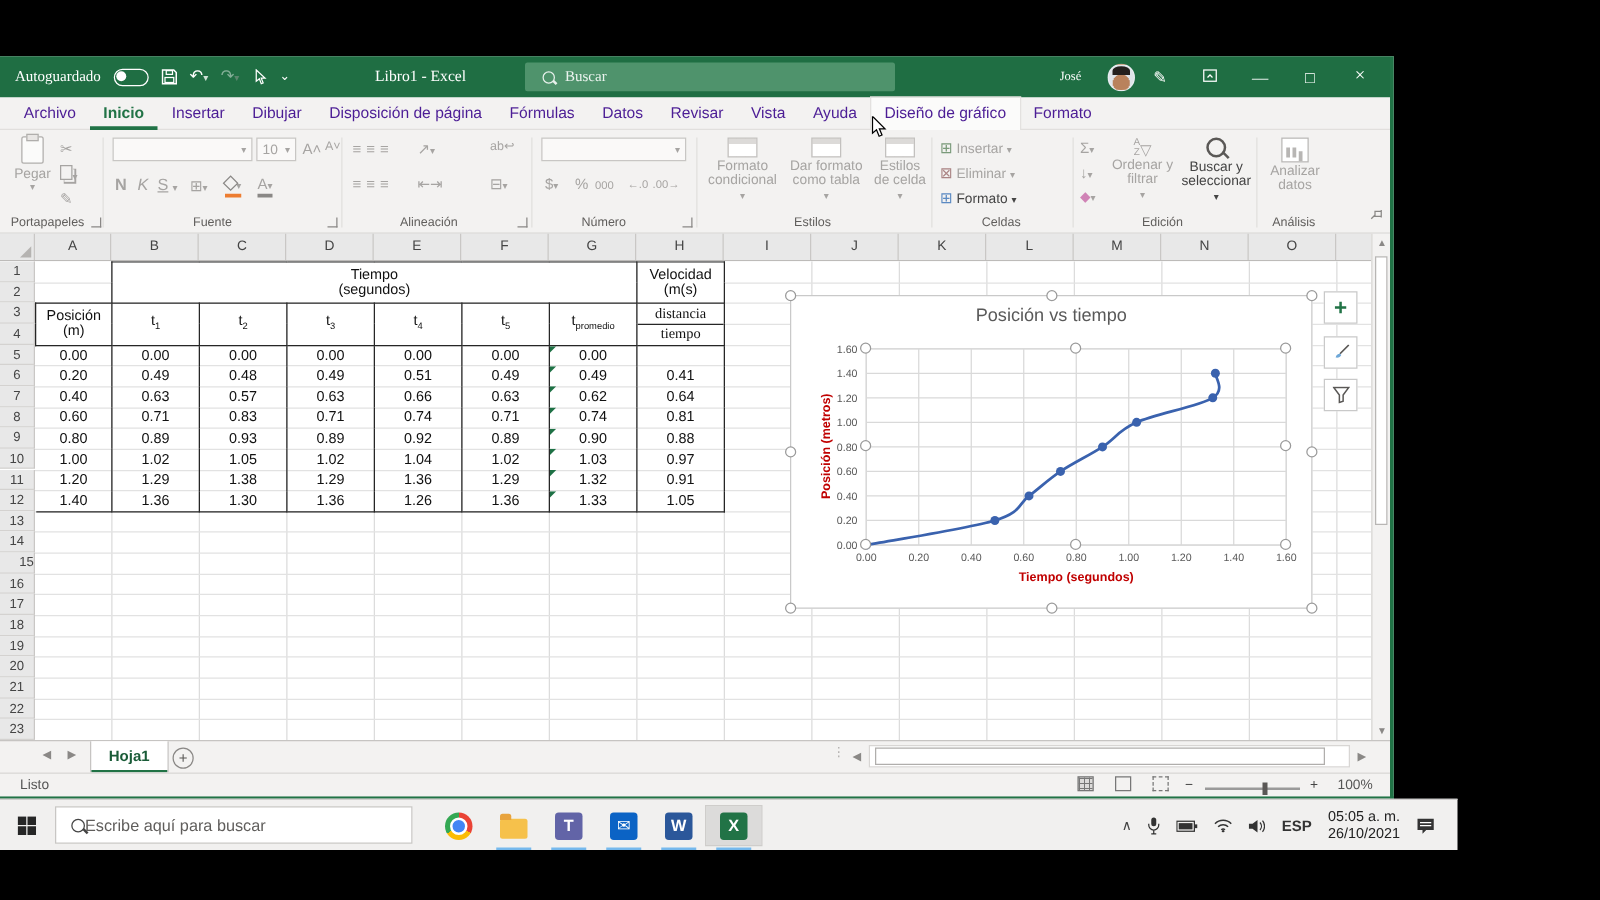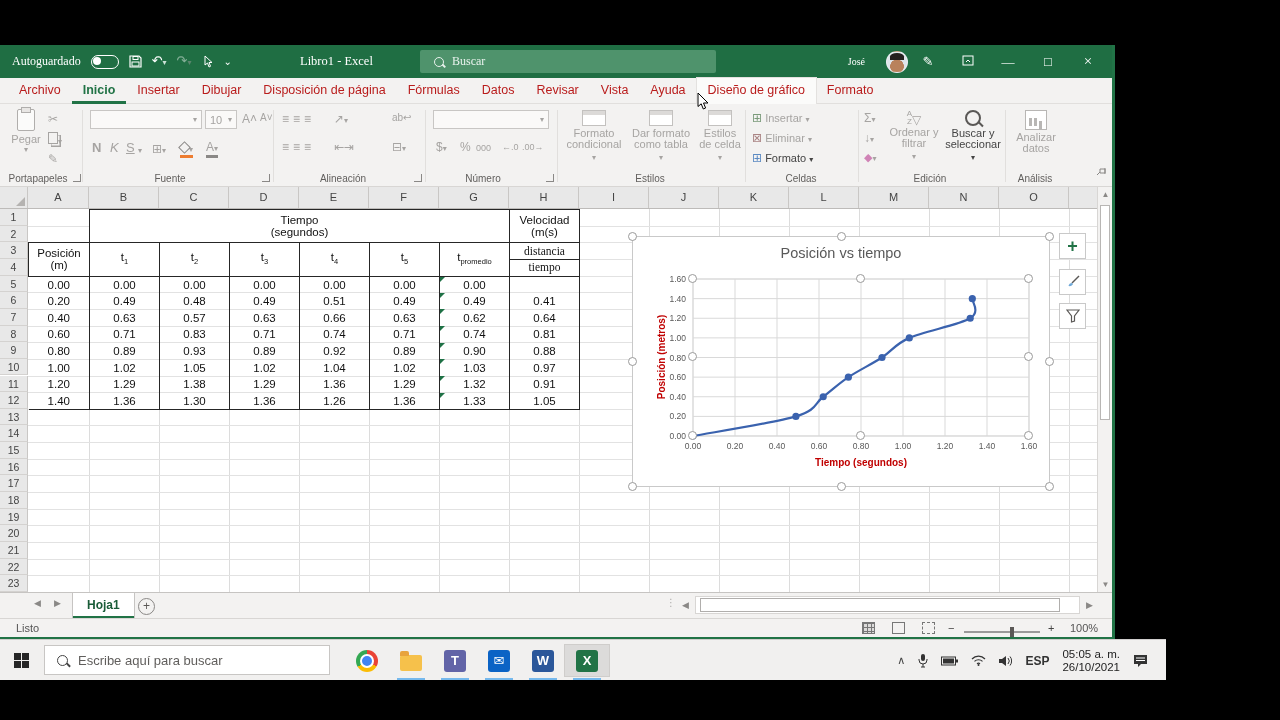--- a/index.html
+++ b/index.html
@@ -22,21 +22,21 @@
   .mag{width:8px;height:8px;border:1.5px solid #e8f1ec;border-radius:50%;position:relative;display:inline-block;}
   .mag::after{content:"";position:absolute;left:7px;top:7px;width:4px;height:1.5px;background:#e8f1ec;transform:rotate(45deg);}
   .tb-right{position:absolute;right:4px;top:0;height:33px;display:flex;align-items:center;gap:0;}
   .tb-btn{width:40px;text-align:center;color:#fff;font-size:13px;line-height:33px;}
   .avatar{width:20px;height:20px;border-radius:50%;background:radial-gradient(circle at 50% 72%,#b9825c 0 38%,#dfe5ea 40%);
           position:relative;overflow:hidden;border:1px solid #ffffff55;}
   .avatar::before{content:"";position:absolute;left:3px;top:1px;width:14px;height:7px;border-radius:50% 50% 0 0;background:#24201e;}
   
   .menubar{position:absolute;left:0;top:33px;width:100%;height:26px;background:#f3f2f1;border-bottom:1px solid #e1dfdd;box-sizing:border-box;}
   .menu-tabs{position:absolute;left:8px;top:0;height:26px;display:flex;}
-  .mtab{padding:0 11px;line-height:25px;font-size:12.5px;color:#b91c1c;white-space:nowrap;}
+  .mtab{padding:0 11px;line-height:25px;font-size:12.5px;color:#4c1d95;white-space:nowrap;}
   .mtab.active{color:#217346;font-weight:bold;box-shadow:inset 0 -3px 0 #217346;}
   .mtab.cursor-on{background:#fbfbfa;outline:1px solid #e3e1df;}
   .menu-right{position:absolute;right:10px;top:0;height:26px;display:flex;gap:14px;align-items:center;font-size:12.5px;color:#3b3a39;}
   .menu-right .mr-item{display:flex;align-items:center;gap:5px;background:#fff;border:1px solid #e4e2e0;padding:2px 9px;}
   
   .ribbon{position:absolute;left:0;top:59px;width:100%;height:83px;background:#f3f2f1;border-bottom:1px solid #d8d6d4;box-sizing:border-box;font-size:11px;color:#444;}
   .grp-label{position:absolute;bottom:2px;font-size:10px;color:#605e5c;text-align:center;}
   .gdiv{position:absolute;top:6px;bottom:4px;width:1px;background:#e1dfdd;}
   .launch{position:absolute;bottom:4px;width:7px;height:7px;border-right:1px solid #8a8886;border-bottom:1px solid #8a8886;}
   .gicon{color:#a6a4a2;font-size:12px;}
@@ -106,21 +106,21 @@
   .viewic{display:inline-block;width:13px;height:12px;border:1px solid #777;box-sizing:border-box;margin-left:14px;vertical-align:middle;}
   .zoomtrack{display:inline-block;width:76px;height:2px;background:#9a9a9a;vertical-align:middle;position:relative;margin:0 6px;}
   .zoomknob{position:absolute;left:46px;top:-4px;width:4px;height:10px;background:#5a5856;}
   
   .taskbar{position:absolute;left:0;top:639px;width:1166px;height:41px;background:#f1f0ef;border-top:1px solid #d0cecd;box-sizing:border-box;}
   .startlogo{position:absolute;left:14px;top:13px;width:15px;height:15px;
              background:conic-gradient(#262626 0 100%);
              -webkit-mask:conic-gradient(#000 0 0) 0 0/7px 7px no-repeat,conic-gradient(#000 0 0) 8px 0/7px 7px no-repeat,conic-gradient(#000 0 0) 0 8px/7px 7px no-repeat,conic-gradient(#000 0 0) 8px 8px/7px 7px no-repeat;
              mask:conic-gradient(#000 0 0) 0 0/7px 7px no-repeat,conic-gradient(#000 0 0) 8px 0/7px 7px no-repeat,conic-gradient(#000 0 0) 0 8px/7px 7px no-repeat,conic-gradient(#000 0 0) 8px 8px/7px 7px no-repeat;}
   .tsearch{position:absolute;left:44px;top:5px;width:286px;height:30px;background:#fff;border:1px solid #c8c6c4;box-sizing:border-box;
-           display:flex;align-items:center;gap:10px;padding-left:12px;color:#605e5c;font-size:13px;}
+           display:flex;align-items:center;padding-left:12px;color:#605e5c;font-size:13px;}
   .tmag{width:9px;height:9px;border:1.5px solid #444;border-radius:50%;position:relative;}
   .tmag::after{content:"";position:absolute;left:8px;top:8px;width:5px;height:1.5px;background:#444;transform:rotate(45deg);}
   .tbicon{position:absolute;top:5px;width:44px;height:31px;display:flex;align-items:center;justify-content:center;}
   .runline{position:absolute;bottom:-4px;left:8px;width:28px;height:2px;background:#76b9ed;}
   .appsq{width:22px;height:22px;border-radius:3px;color:#fff;font-weight:bold;font-size:13px;text-align:center;line-height:22px;}
   .excel-active{background:#dcdbda;outline:1px solid #cfcdcb;}
   .chrome{width:22px;height:22px;border-radius:50%;background:conic-gradient(#ea4335 0 33%,#fbbc05 33% 66%,#34a853 66% 100%);position:relative;}
   .chrome::after{content:"";position:absolute;left:6px;top:6px;width:10px;height:10px;border-radius:50%;background:#4285f4;border:2px solid #fff;box-sizing:content-box;margin:-2px;}
   .folder{width:22px;height:16px;background:#f6c14b;border-radius:2px;position:relative;margin-top:4px;}
   .folder::before{content:"";position:absolute;left:0;top:-4px;width:9px;height:5px;background:#e8a33d;border-radius:2px 2px 0 0;}
@@ -374,21 +374,21 @@
           <div class="rowhdr" style="top: 66.6px; height: 16.65px; line-height: 16.65px;">5</div>
           <div class="rowhdr" style="top: 83.25px; height: 16.65px; line-height: 16.65px;">6</div>
           <div class="rowhdr" style="top: 99.9px; height: 16.65px; line-height: 16.65px;">7</div>
           <div class="rowhdr" style="top: 116.55px; height: 16.65px; line-height: 16.65px;">8</div>
           <div class="rowhdr" style="top: 133.2px; height: 16.65px; line-height: 16.65px;">9</div>
           <div class="rowhdr" style="top: 149.85px; height: 16.65px; line-height: 16.65px;">10</div>
           <div class="rowhdr" style="top: 166.5px; height: 16.65px; line-height: 16.65px;">11</div>
           <div class="rowhdr" style="top: 183.15px; height: 16.65px; line-height: 16.65px;">12</div>
           <div class="rowhdr" style="top: 199.8px; height: 16.65px; line-height: 16.65px;">13</div>
           <div class="rowhdr" style="top: 216.45px; height: 16.65px; line-height: 16.65px;">14</div>
-          <div class="rowhdr" style="top: 233.1px; height: 16.65px; line-height: 16.65px;">15</div>
+          <div class="rowhdr" style="top: 233.1px; height: 16.65px; line-height: 16.65px; text-align: right;">15</div>
           <div class="rowhdr" style="top: 249.75px; height: 16.65px; line-height: 16.65px;">16</div>
           <div class="rowhdr" style="top: 266.4px; height: 16.65px; line-height: 16.65px;">17</div>
           <div class="rowhdr" style="top: 283.05px; height: 16.65px; line-height: 16.65px;">18</div>
           <div class="rowhdr" style="top: 299.7px; height: 16.65px; line-height: 16.65px;">19</div>
           <div class="rowhdr" style="top: 316.35px; height: 16.65px; line-height: 16.65px;">20</div>
           <div class="rowhdr" style="top: 333px; height: 16.65px; line-height: 16.65px;">21</div>
           <div class="rowhdr" style="top: 349.65px; height: 16.65px; line-height: 16.65px;">22</div>
           <div class="rowhdr" style="top: 366.3px; height: 16.65px; line-height: 16.65px;">23</div>
         </div>
       <table class="dt" id="dataTable">

